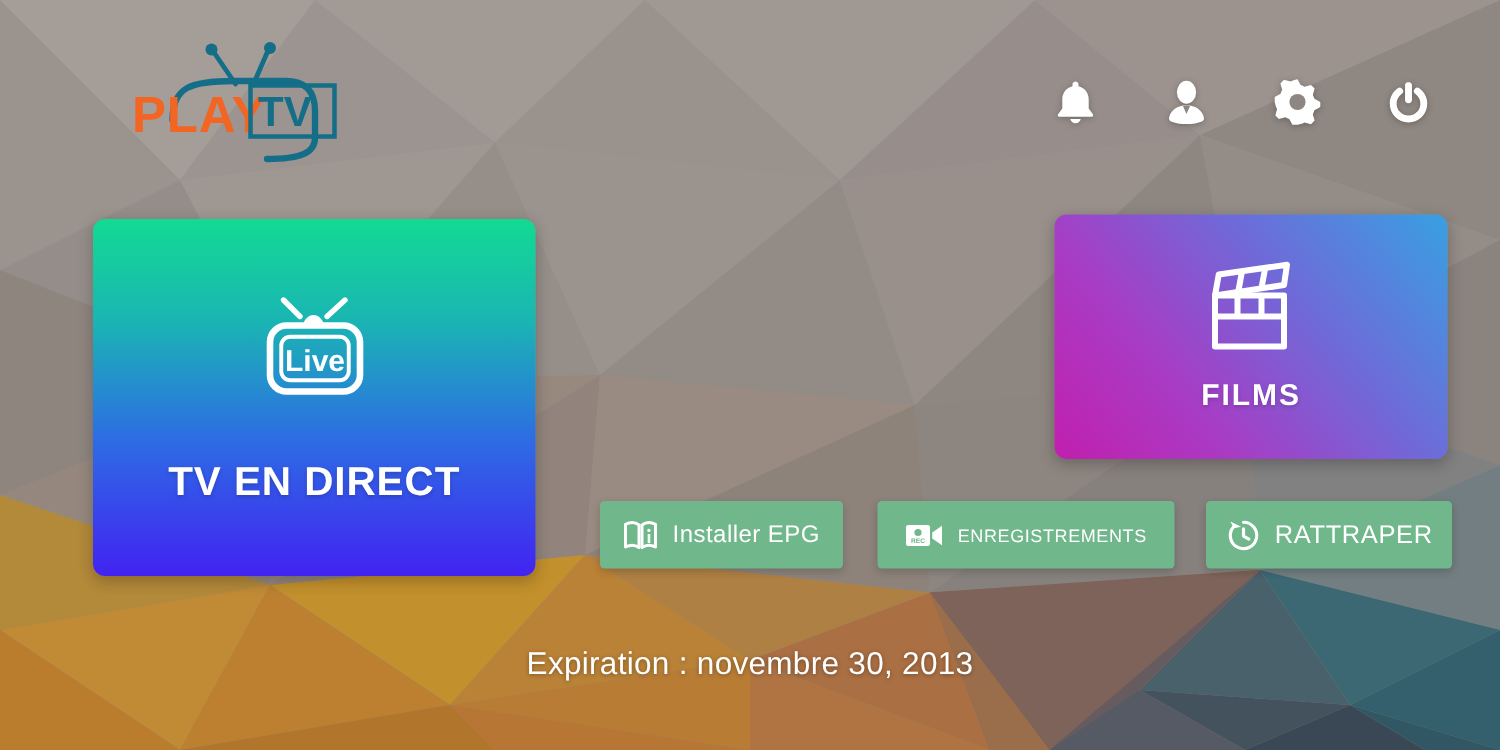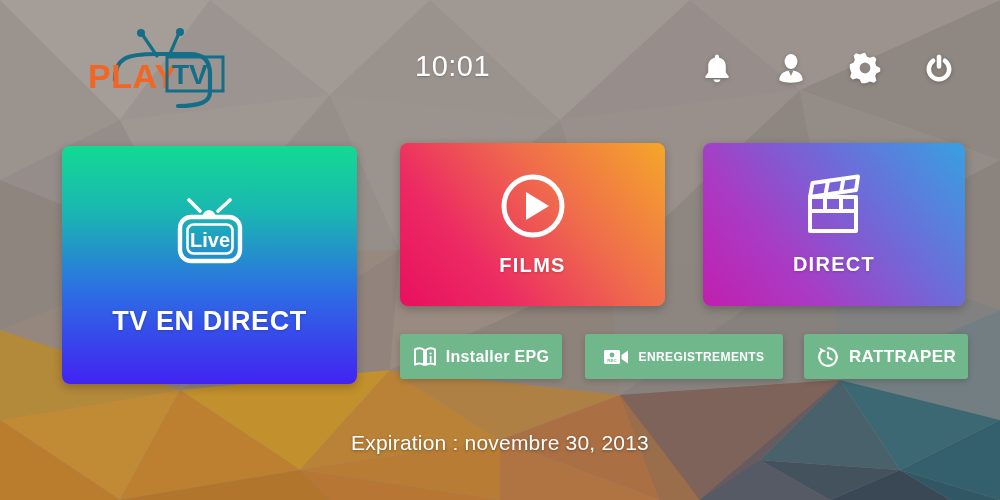--- a/index.html
+++ b/index.html
@@ -112,21 +112,21 @@
     display: flex;
     align-items: center;
     justify-content: center;
     gap: 9px;
     cursor: pointer;
     box-shadow: 0 2px 6px rgba(0,0,0,0.18);
     z-index: 4;
   }
   .gbtn .glabel {
     color: #ffffff;
-    font-weight: bold;
+    font-weight: normal;
     letter-spacing: 0.3px;
     white-space: nowrap;
   }
   #btn-epg { left: 400px; top: 334px; width: 162px; }
   #btn-epg .glabel { font-size: 16px; }
   #btn-rec { left: 585px; top: 334px; width: 198px; }
   #btn-rec .glabel { font-size: 12px; letter-spacing: 0.4px; }
   #btn-catchup { left: 804px; top: 334px; width: 164px; }
   #btn-catchup .glabel { font-size: 17px; letter-spacing: 0.4px; }
   .gicon { display: flex; align-items: center; justify-content: center; }
@@ -236,21 +236,20 @@
 
         <path d="M43 58 C43 36 55 32 84 32 L118 32 C131 32 138 38 138 52 L138 70 C138 80 128 84 106 84" fill="none" stroke="#156E87" stroke-width="4.2" stroke-linecap="round"></path>
 
         <text x="16" y="66" font-family="'Liberation Sans', sans-serif" font-size="34" font-weight="bold" fill="#F26522" letter-spacing="0.5">PLAY</text>
 
         <rect x="95" y="35" width="56" height="34" fill="none" stroke="#156E87" stroke-width="3"></rect>
         <text x="100" y="62" font-family="'Liberation Sans', sans-serif" font-size="28" font-weight="bold" fill="#156E87">TV</text>
       </svg>
     </div>
 
-    <div class="clock">10:01</div>
 
     <div class="icon-row">
       <div class="hicon">
         <svg width="30" height="32" viewBox="0 0 30 32">
           <path d="M15 2.4c-1.1 0-2 .9-2 2v1.1C9 6.4 6.2 9.9 6.2 14.1v6.3L3.4 24.2c-.5.7 0 1.7.9 1.7h21.4c.9 0 1.4-1 .9-1.7l-2.8-3.8v-6.3c0-4.2-2.8-7.7-6.8-8.6V4.4c0-1.1-.9-2-2-2z" fill="#ffffff"></path>
           <path d="M11.5 27.4a3.6 3.6 0 0 0 7 0z" fill="#ffffff"></path>
         </svg>
       </div>
       <div class="hicon">
         <svg width="28" height="32" viewBox="0 0 28 32">
@@ -281,45 +280,36 @@
         <line x1="46" y1="17" x2="58" y2="6" stroke="#ffffff" stroke-width="3.6" stroke-linecap="round"></line>
         <path d="M30 22 C33 14 41 14 44 22 Z" fill="#ffffff"></path>
         <rect x="8" y="23" width="60" height="44" rx="11" ry="11" fill="none" stroke="#ffffff" stroke-width="4.4"></rect>
         <rect x="15.5" y="30.5" width="45" height="29" rx="6" ry="6" fill="none" stroke="#ffffff" stroke-width="2.6"></rect>
         <text x="38" y="53" text-anchor="middle" font-family="'Liberation Sans', sans-serif" font-size="20" font-weight="bold" fill="#ffffff">Live</text>
       </svg>
     </div>
     <div class="tile-label">TV EN DIRECT</div>
   </div>
 
-  <div class="tile" id="tile-films">
-    <div class="tile-icon">
-      <svg width="68" height="68" viewBox="0 0 68 68">
-        <circle cx="34" cy="34" r="29" fill="none" stroke="#ffffff" stroke-width="5"></circle>
-        <path d="M27 20 L50 34 L27 48 Z" fill="#ffffff"></path>
-      </svg>
-    </div>
-    <div class="tile-small-label">FILMS</div>
-  </div>
 
   <div class="tile" id="tile-series">
     <div class="tile-icon">
       <svg width="72" height="66" viewBox="0 0 72 66">
         <g fill="none" stroke="#ffffff" stroke-width="4" stroke-linejoin="round">
           <rect x="12" y="24" width="46" height="34"></rect>
           <line x1="12" y1="38" x2="58" y2="38"></line>
           <line x1="27" y1="24" x2="27" y2="38"></line>
           <line x1="43" y1="24" x2="43" y2="38"></line>
           <path d="M12 24 L14.5 10 L60 3.5 L58 17 Z"></path>
           <line x1="27.5" y1="21.5" x2="30" y2="8"></line>
           <line x1="43" y1="19" x2="45.5" y2="5.5"></line>
         </g>
       </svg>
     </div>
-    <div class="tile-small-label">DIRECT</div>
+    <div class="tile-small-label">FILMS</div>
   </div>
 
   <div class="gbtn" id="btn-epg">
     <span class="gicon">
       <svg width="24" height="22" viewBox="0 0 24 22">
         <g fill="none" stroke="#ffffff" stroke-width="2" stroke-linejoin="round">
           <path d="M2 3.5 C5 2 8.5 2 11 4 L11 19 C8.5 17.2 5 17.2 2 18.6 Z"></path>
           <path d="M22 3.5 C19 2 15.5 2 13 4 L13 19 C15.5 17.2 19 17.2 22 18.6 Z"></path>
         </g>
         <circle cx="17.6" cy="7.6" r="1.1" fill="#ffffff"></circle>

